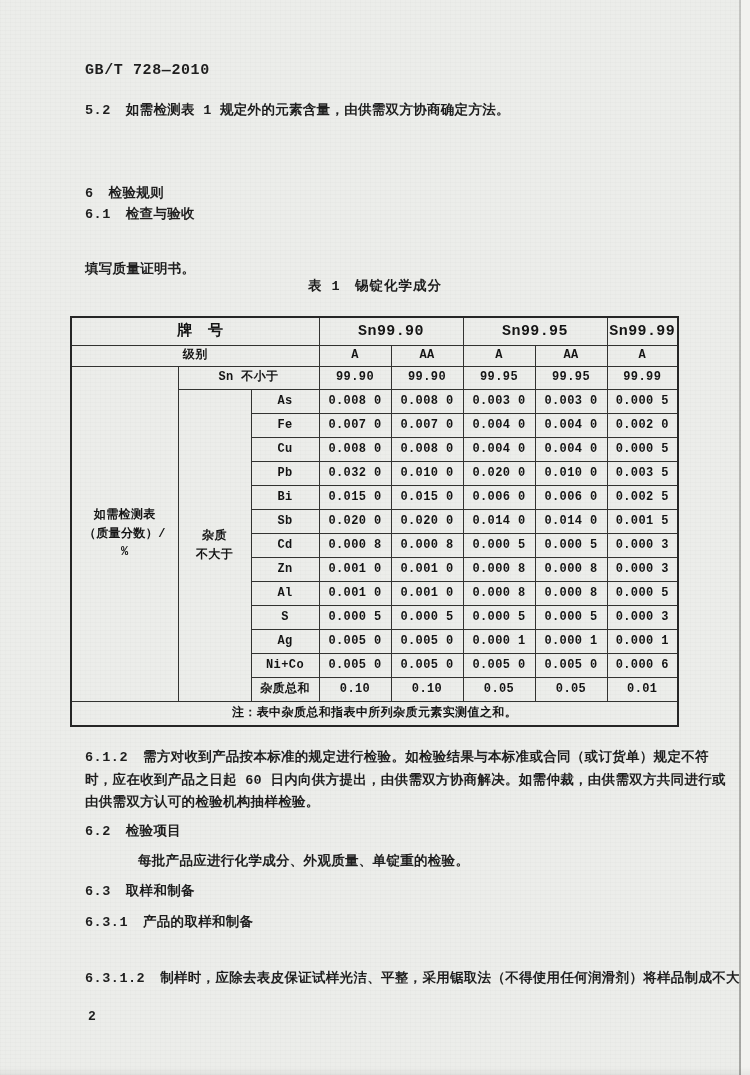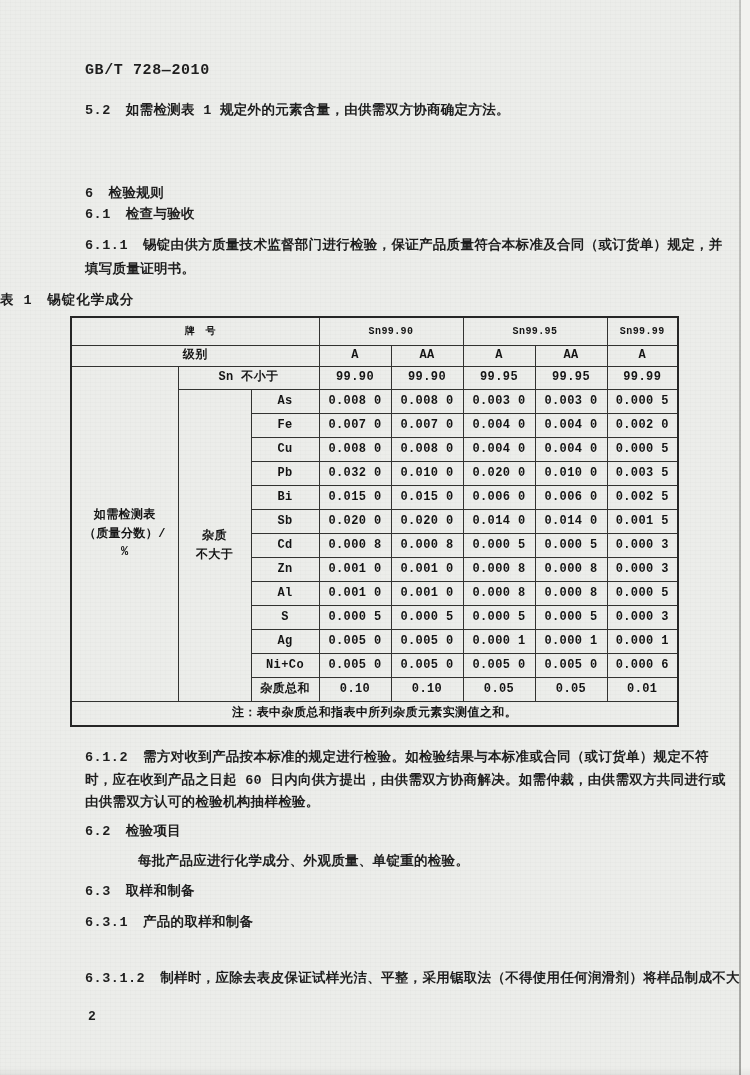--- a/index.html
+++ b/index.html
@@ -14,28 +14,28 @@
   }
   .margin-strip{position:absolute;top:0;right:0;width:9px;height:100%;background:#f2f2ef;}
   .edge-right{position:absolute;top:0;right:9px;width:2px;height:100%;
     background:linear-gradient(180deg,rgba(95,95,92,.28),rgba(70,70,66,.42));}
   .edge-bottom{position:absolute;left:0;bottom:0;width:100%;height:8px;
     background:linear-gradient(0deg,rgba(0,0,0,.05),rgba(0,0,0,0));}
   .doc-code{position:absolute;left:85px;top:62px;font-size:15px;letter-spacing:.6px;}
   .line{position:absolute;left:85px;font-size:13.5px;white-space:nowrap;letter-spacing:.3px;}
   .line .num{display:inline-block;margin-right:15px;letter-spacing:.5px;}
   .indent{left:122px;margin-left:16px;}
-  .caption{position:absolute;left:0;top:291px;width:750px;
+  .caption{position:absolute;left:0;top:277px;width:750px;text-align:center;
     font-size:13.5px;letter-spacing:1px;}
   table.comp{position:absolute;left:70px;top:316px;width:607px;
     border-collapse:collapse;table-layout:fixed;border:2px solid #262626;}
   table.comp td{border:1px solid #333331;text-align:center;vertical-align:middle;
     font-size:12px;font-weight:700;color:#141414;padding:0;height:23px;line-height:1.15;
     letter-spacing:.4px;overflow:hidden;}
-  tr.brand-row td{height:27px;font-size:10px;}
+  tr.brand-row td{height:27px;font-size:15px;}
   tr.grade-row td{height:20px;}
   tr.sn-row td{height:22px;}
   td.brand-label{letter-spacing:10px;text-indent:10px;}
   td.group-cell div{line-height:1.55;font-size:12px;}
   td.note-cell{height:23px;text-align:left;padding-left:13px;font-size:11.5px;letter-spacing:.2px;}
   .page-num{position:absolute;left:88px;top:1009px;font-size:13px;}
 </style>
 </head>
 <body>
 
@@ -50,23 +50,20 @@
     <span class="num">5.2</span><span>如需检测表 1 规定外的元素含量，由供需双方协商确定方法。</span>
   </div>
 
   <div class="line" style="top:184px">
     <span class="num">6</span><span>检验规则</span>
   </div>
   <div class="line" style="top:205px">
     <span class="num">6.1</span><span>检查与验收</span>
   </div>
 
-  <div class="line" style="top:236px">
-    <span class="num">6.1.1</span><span>锡锭由供方质量技术监督部门进行检验，保证产品质量符合本标准及合同（或订货单）规定，并</span>
-  </div>
   <div class="line" style="top:260px">
     <span>填写质量证明书。</span>
   </div>
 
   <div class="caption">表 1　锡锭化学成分</div>
 
   <table class="comp">
     <colgroup>
       <col style="width:107px">
         <col style="width:73px">

